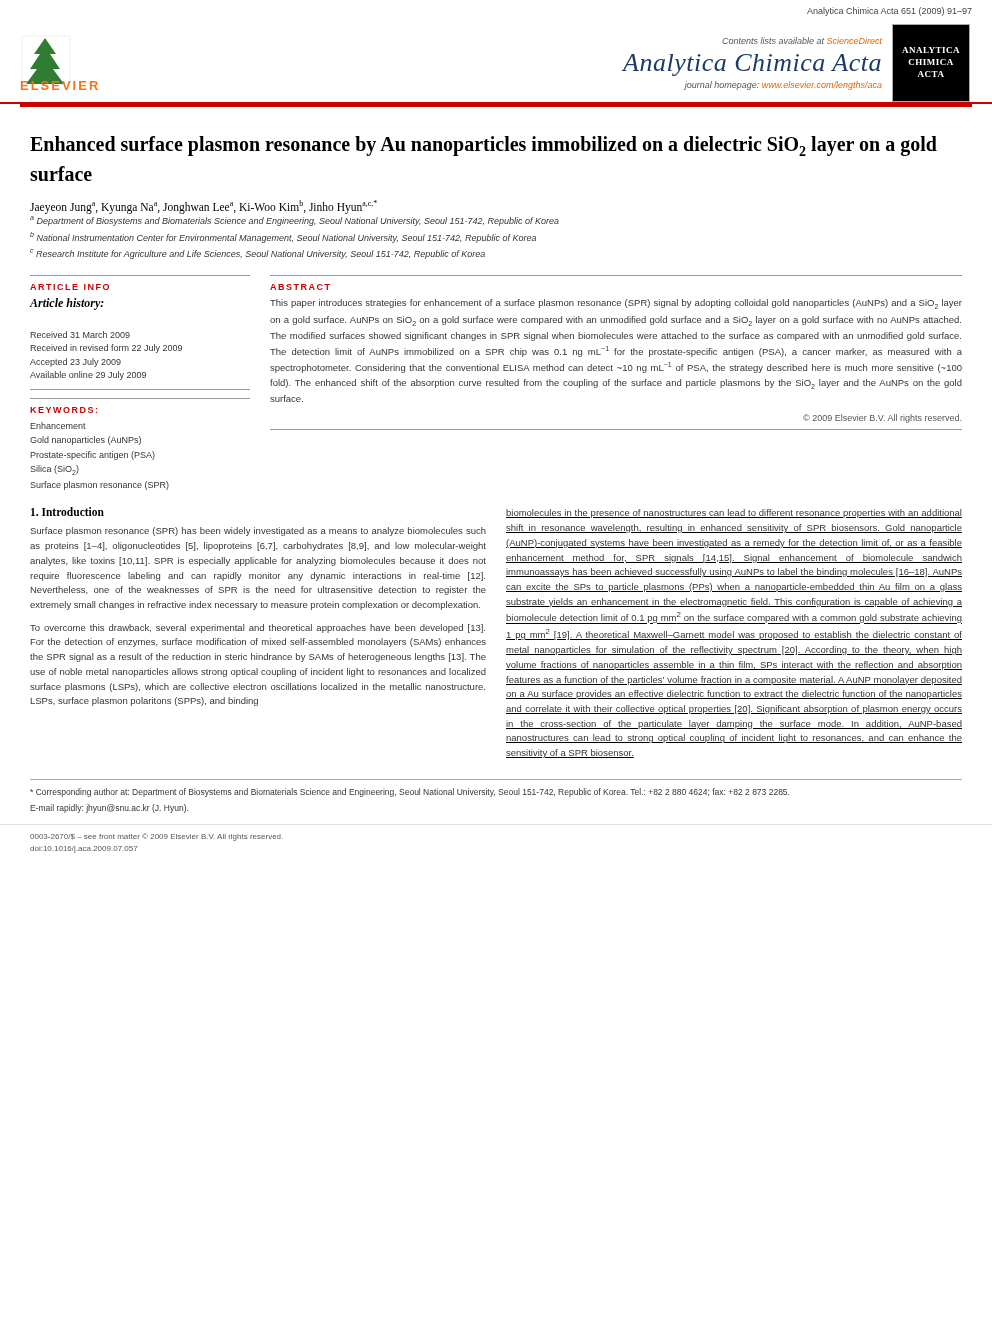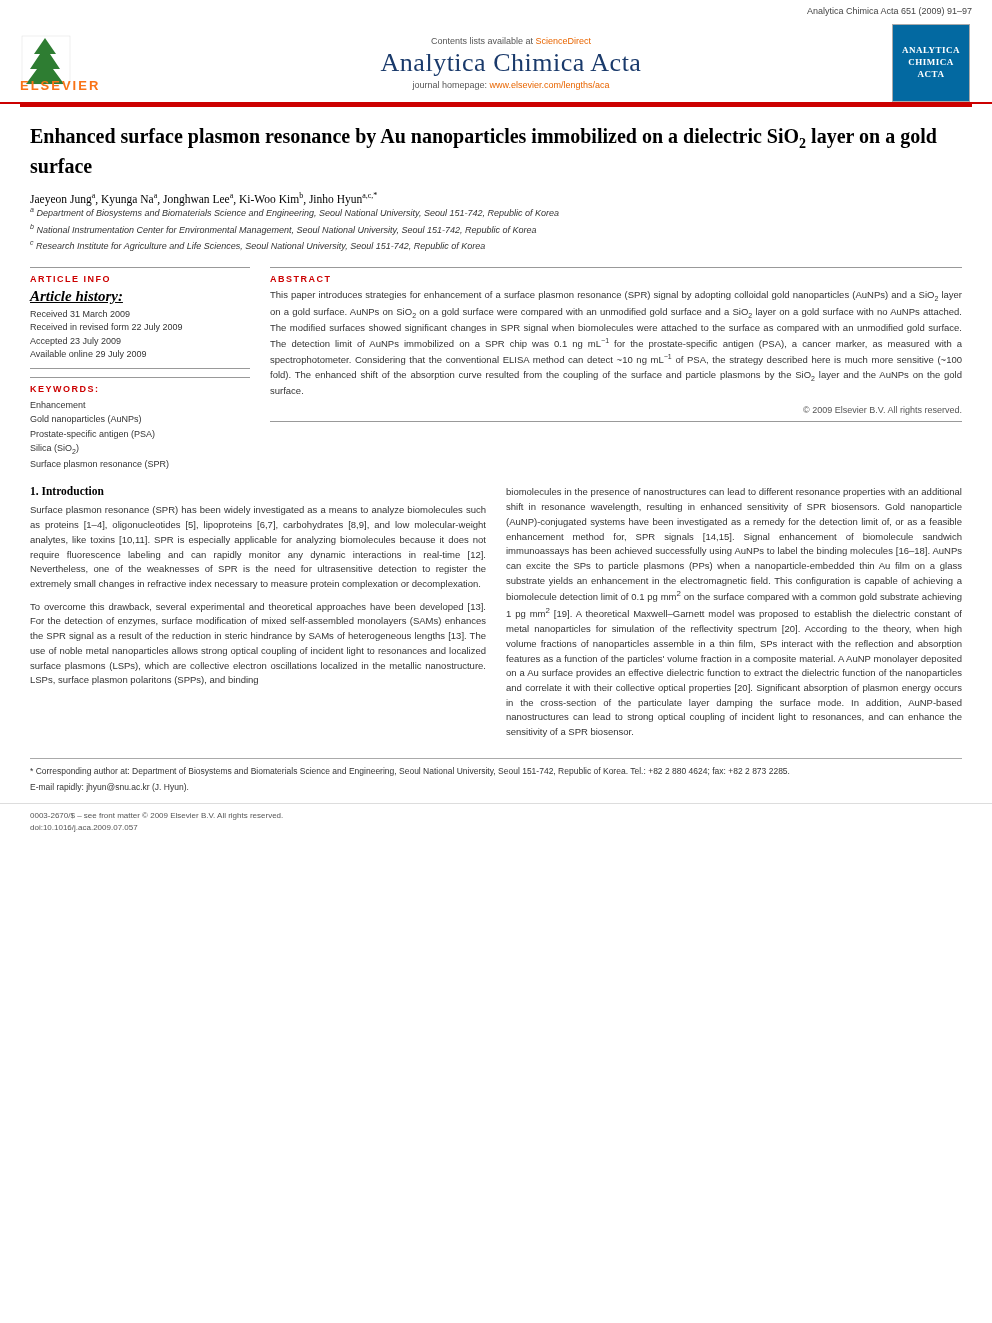--- a/index.html
+++ b/index.html
@@ -38,21 +38,22 @@
     }
 
     .elsevier-logo {
       width: 110px;
       flex-shrink: 0;
       margin-right: 10px;
     }
 
     .journal-center {
       flex: 1;
-      text-align: center;
+      text-align: right;
+      font-style: italic;
     }
 
     .science-direct-link {
       font-family: Arial, sans-serif;
       font-size: 9px;
       color: #555;
       margin-bottom: 2px;
     }
 
     .science-direct-link a {
@@ -80,21 +81,21 @@
 
     .journal-logo-right {
       width: 80px;
       flex-shrink: 0;
       margin-left: 10px;
     }
 
     .journal-logo-box {
       width: 78px;
       height: 78px;
-      background: #0369a1;
+      background: #000000;
       display: flex;
       align-items: center;
       justify-content: center;
       position: relative;
       border: 1px solid #aaa;
     }
 
     .journal-logo-box-inner {
       font-family: 'Times New Roman', serif;
       color: #fff;
@@ -107,21 +108,21 @@
 
     
     .red-divider {
       height: 3px;
       background: #c00;
       margin: 0 20px;
     }
 
     
     .article-section {
-      padding: 16px 30px 0 30px;
+      padding: 24px 30px 0 30px;
     }
 
     .article-title {
       font-size: 20px;
       font-weight: bold;
       color: #000;
       line-height: 1.3;
       margin-bottom: 12px;
       font-family: 'Times New Roman', Times, serif;
     }
@@ -182,27 +183,26 @@
       font-family: Arial, sans-serif;
       font-size: 9px;
       font-weight: bold;
       color: #c00;
       letter-spacing: 1.5px;
       text-transform: uppercase;
       margin-bottom: 4px;
     }
 
     .info-subheading {
-      font-size: 15px;
+      font-size: 12px;
       font-weight: bold;
       font-family: 'Times New Roman', serif;
       color: #000;
       font-style: italic;
-      margin-bottom: 3px;
-      text-decoration: underline;
+      margin-bottom: 18px;
     }
 
     .info-line {
       font-size: 9px;
       font-family: Arial, sans-serif;
       color: #333;
       line-height: 1.5;
     }
 
     .keywords-box {
@@ -262,20 +262,21 @@
       gap: 20px;
       padding: 14px 30px 10px 30px;
     }
 
     .body-left {
       flex: 1;
     }
 
     .body-right {
       flex: 1;
+      text-decoration: underline;
     }
 
     .section-title {
       font-size: 11.5px;
       font-weight: bold;
       color: #000;
       margin-bottom: 6px;
       font-family: 'Times New Roman', serif;
     }
 

